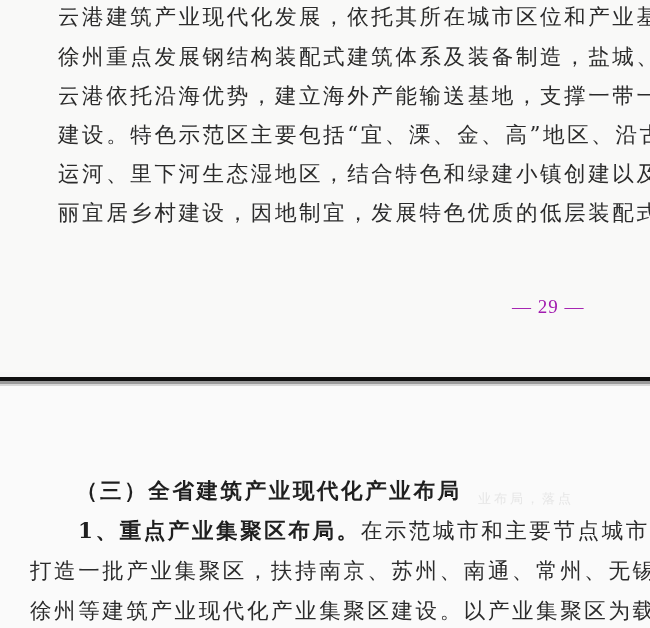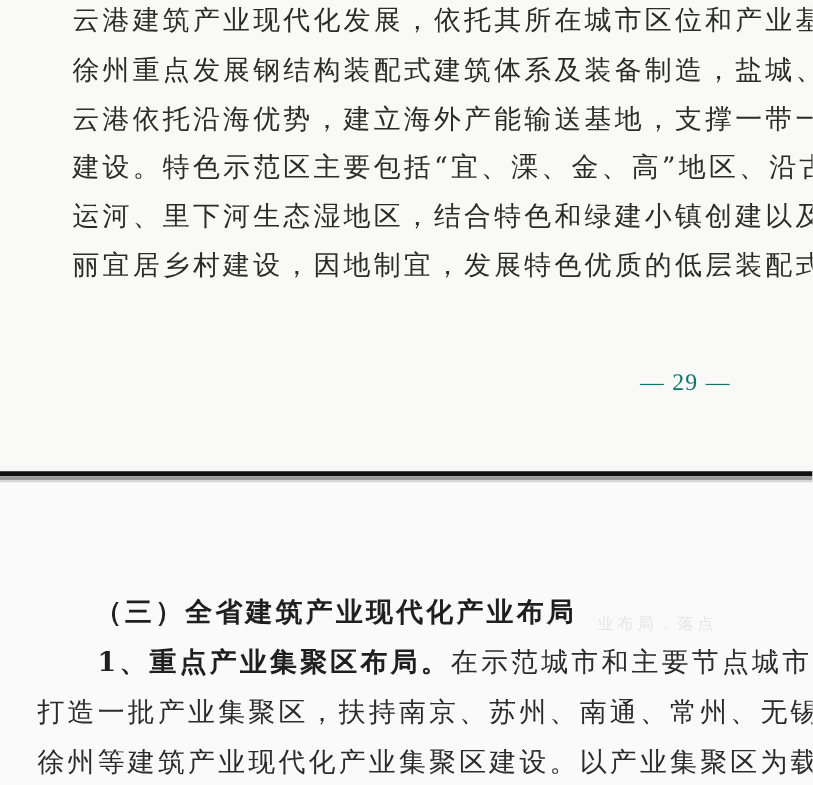--- a/index.html
+++ b/index.html
@@ -21,21 +21,21 @@
     font-size: 21.5px;
     line-height: 26px;
     white-space: nowrap;
     letter-spacing: 2.6px;
     color: #2b2b2b;
   }
   .bold { font-weight: bold; color: #1f1f1f; }
   .page-number {
     position: absolute; top: 296px; left: 512px;
     font-family: "Liberation Serif", serif;
-    font-size: 19px; color: #0f766e; letter-spacing: 1px;
+    font-size: 19px; color: #a21caf; letter-spacing: 1px;
   }
   .separator {
     position: absolute; left: 0; width: 650px; top: 377px; height: 9px;
   }
   .sep-dark { position: absolute; left: 0; right: 0; top: 0; height: 4px; background: #111; }
   .sep-mid  { position: absolute; left: 0; right: 0; top: 4px; height: 3px; background: #9a9a9a; }
   .sep-light{ position: absolute; left: 0; right: 0; top: 7px; height: 2px; background: #d6d6d6; }
   .ghost {
     position: absolute; left: 478px; top: 490px;
     font-size: 13px; color: #e6e6e6; letter-spacing: 3px;

